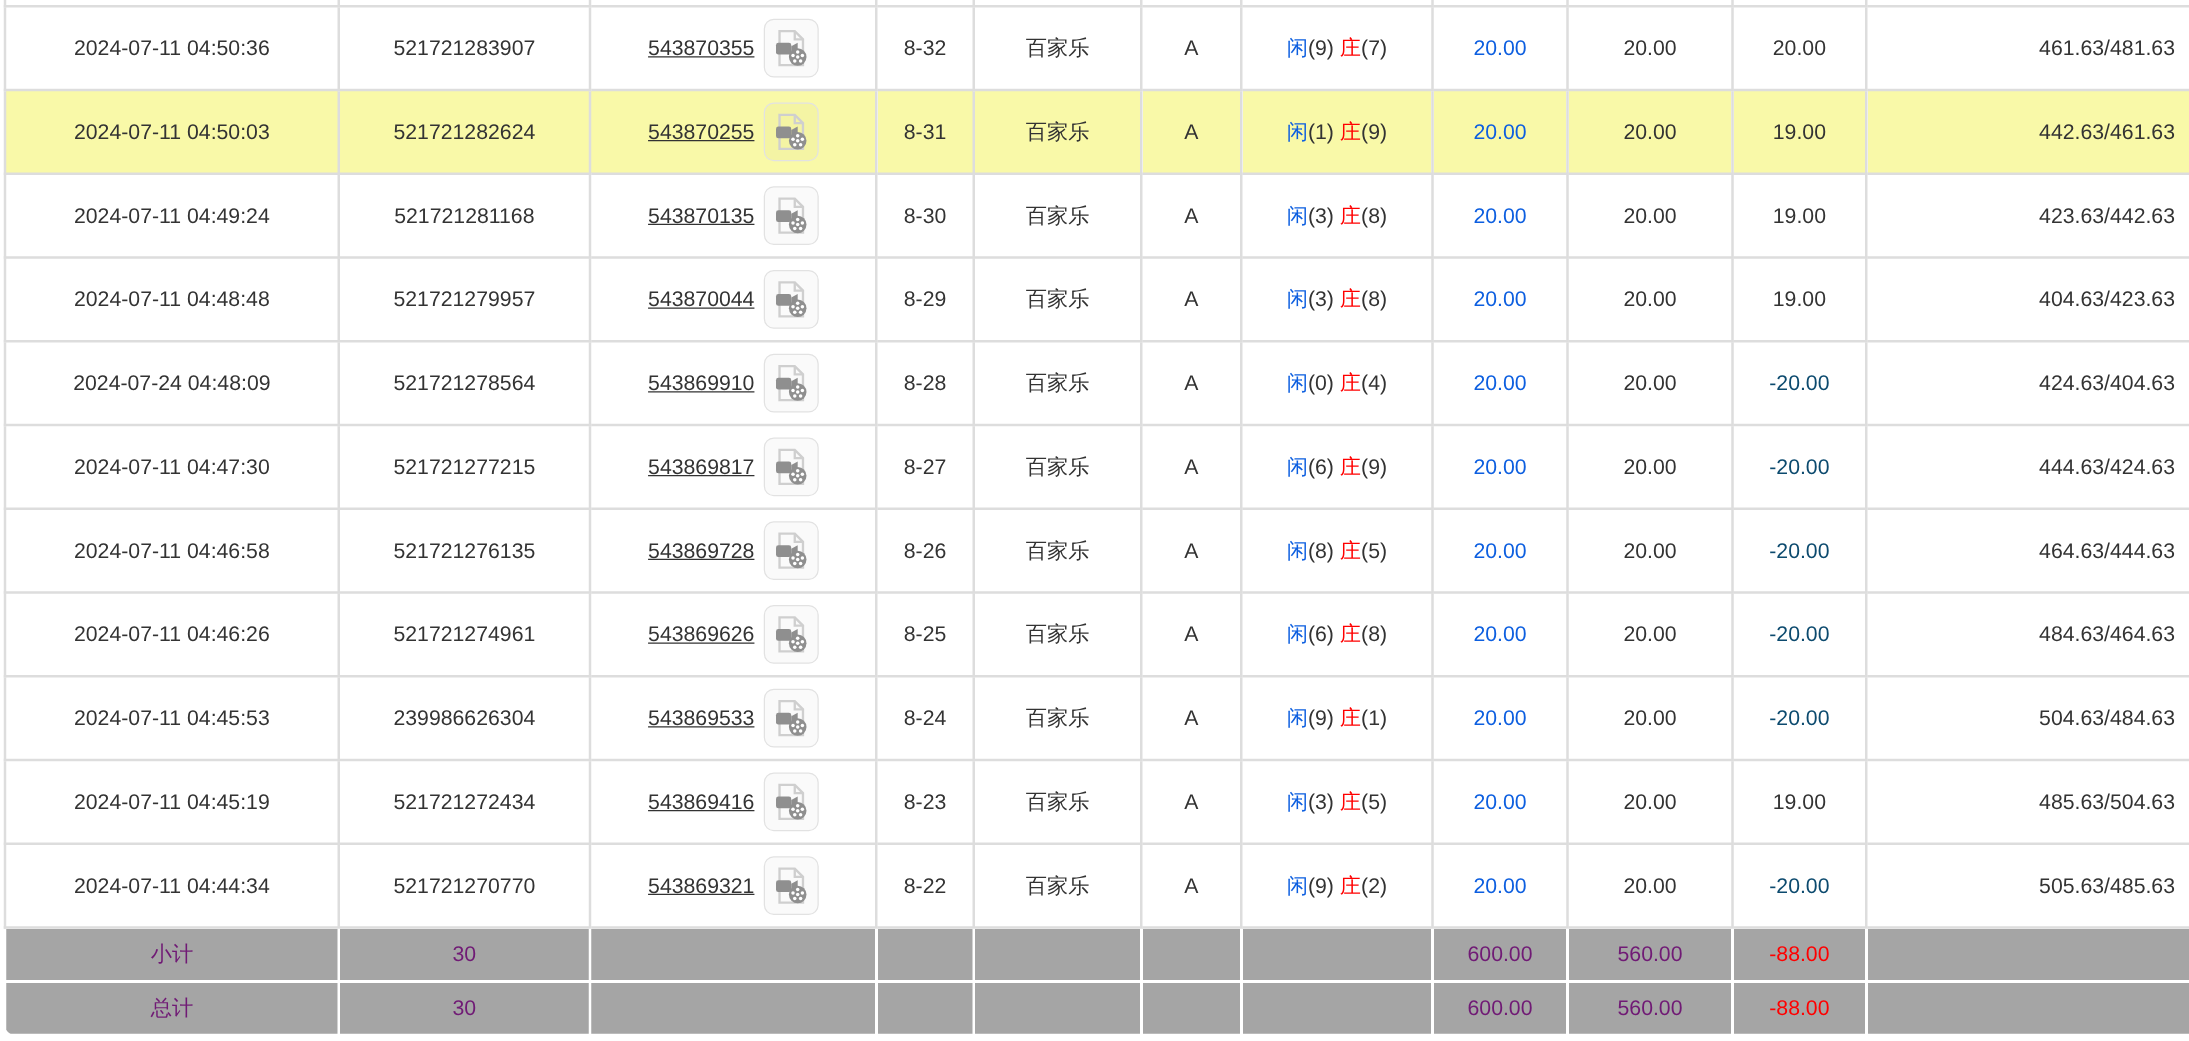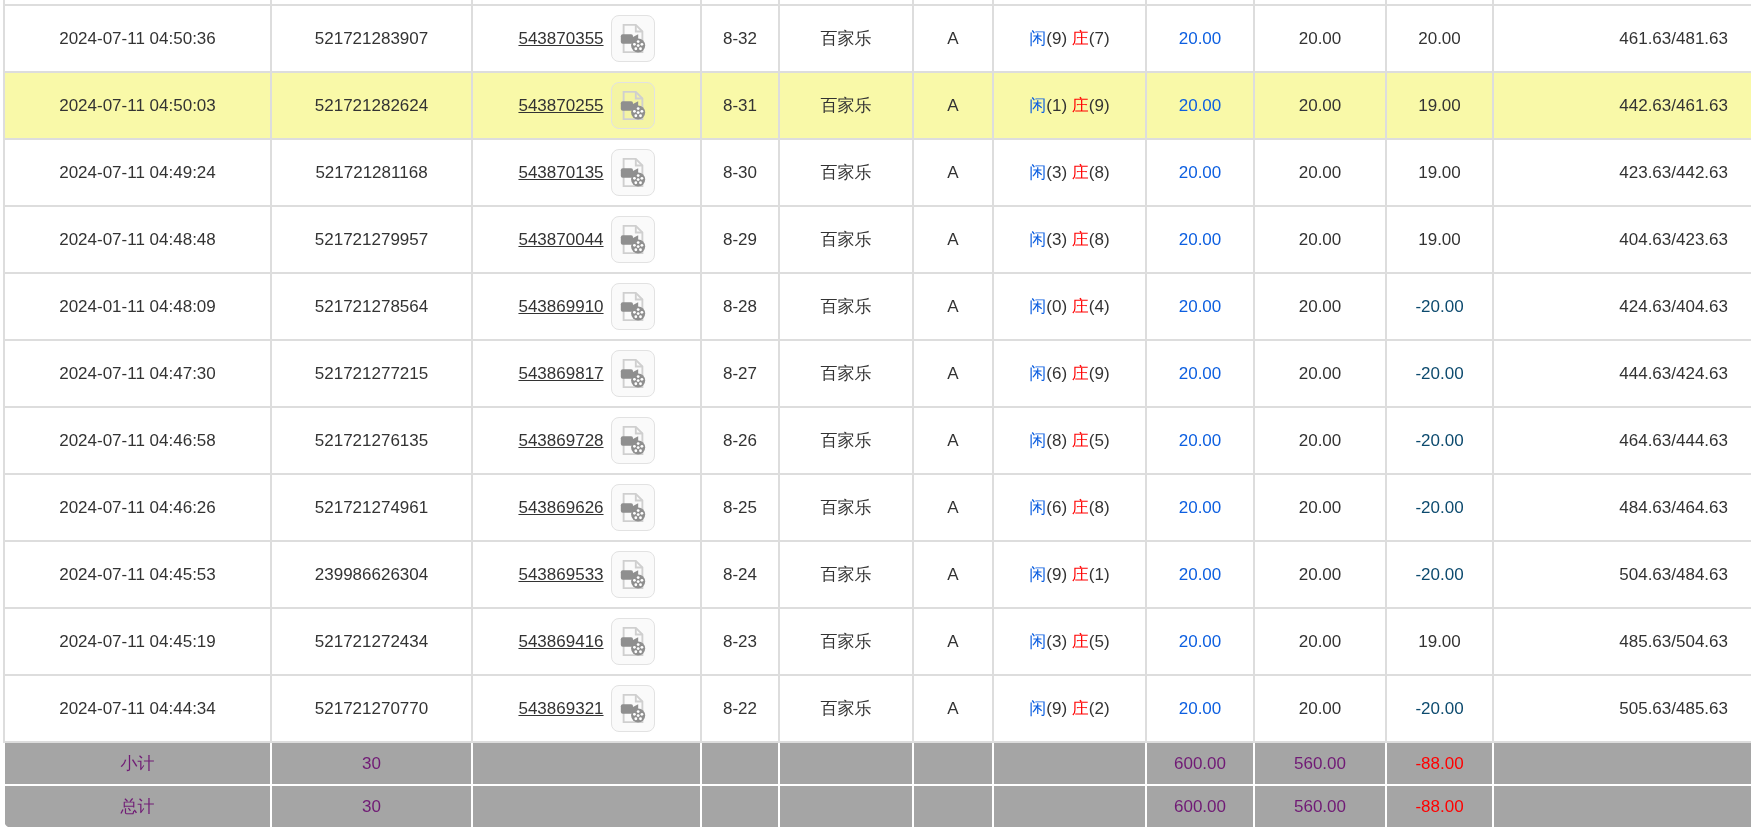--- a/index.html
+++ b/index.html
@@ -10,21 +10,21 @@
   }
   .table-wrap{position:absolute;top:0;left:3px;}
   table{border-collapse:collapse;table-layout:fixed;width:1748px;}
   td{
     border:2px solid #ddd;text-align:center;vertical-align:middle;
     padding:0;white-space:nowrap;overflow:hidden;height:65px;
   }
   td:last-child{border-right:none;}
   tr.cropped-row td{height:4px;border-top:none;}
   tr.data-row.highlighted td{background:#f9f9a8;}
-  td.c-balance{text-align:right;padding-right:24px;}
+  td.c-balance{text-align:right;padding-right:12px;}
   .amt-bet{color:#0d5fe0;}
   .neg{color:#0c4a6e;}
   .lbl-player{color:#0d5fe0;}
   .lbl-banker{color:#f00;}
   .gid-wrap{display:inline-flex;align-items:center;gap:7px;text-decoration:underline;}
   .video-btn{
     display:inline-flex;align-items:center;justify-content:center;
     width:44px;height:47px;border:1px solid #e2e2e2;border-radius:8px;
     background:rgba(0,0,0,0.02);cursor:pointer;padding:0;
   }
@@ -181,21 +181,21 @@
           <td>8-29</td>
           <td>百家乐</td>
           <td>A</td>
           <td><span class="lbl-player">闲</span><span>(3)</span> <span class="lbl-banker">庄</span><span>(8)</span></td>
           <td class="amt-bet">20.00</td>
           <td>20.00</td>
           <td class="">19.00</td>
           <td class="c-balance">404.63/423.63</td>
         </tr>
         <tr class="data-row">
-          <td>2024-01-11 04:48:09</td>
+          <td>2024-07-24 04:48:09</td>
           <td>521721278564</td>
           <td><span class="gid-wrap">
               <span>543869910</span>
               <button class="video-btn">
                 <svg width="30" height="33" viewBox="0 0 32 35">
                   <path d="M6 3 h13 l7 7 v22 h-20 z" fill="none" stroke="#cfcfcf" stroke-width="2"></path>
                   <path d="M19 3 v7 h7" fill="none" stroke="#cfcfcf" stroke-width="2"></path>
                   <rect x="3" y="13" width="13" height="10" rx="2" fill="#8f8f8f"></rect>
                   <polygon points="16,16 21.5,13 21.5,23 16,20" fill="#8f8f8f"></polygon>
                   <circle cx="21.5" cy="25" r="7.5" fill="#8f8f8f"></circle>

